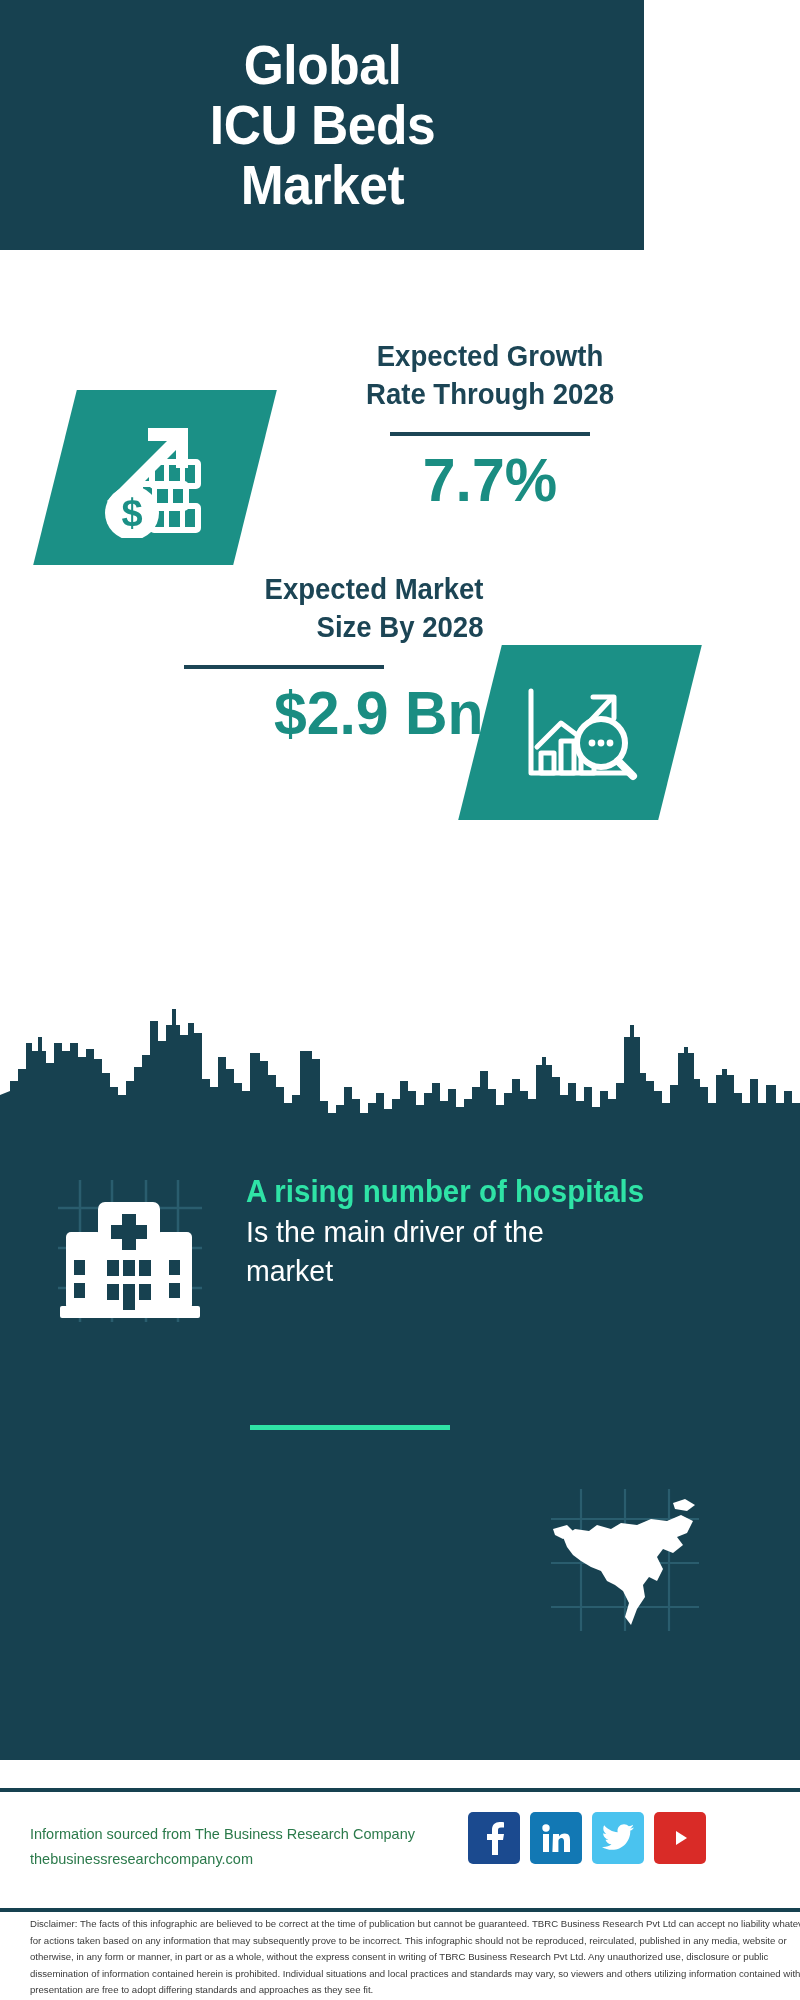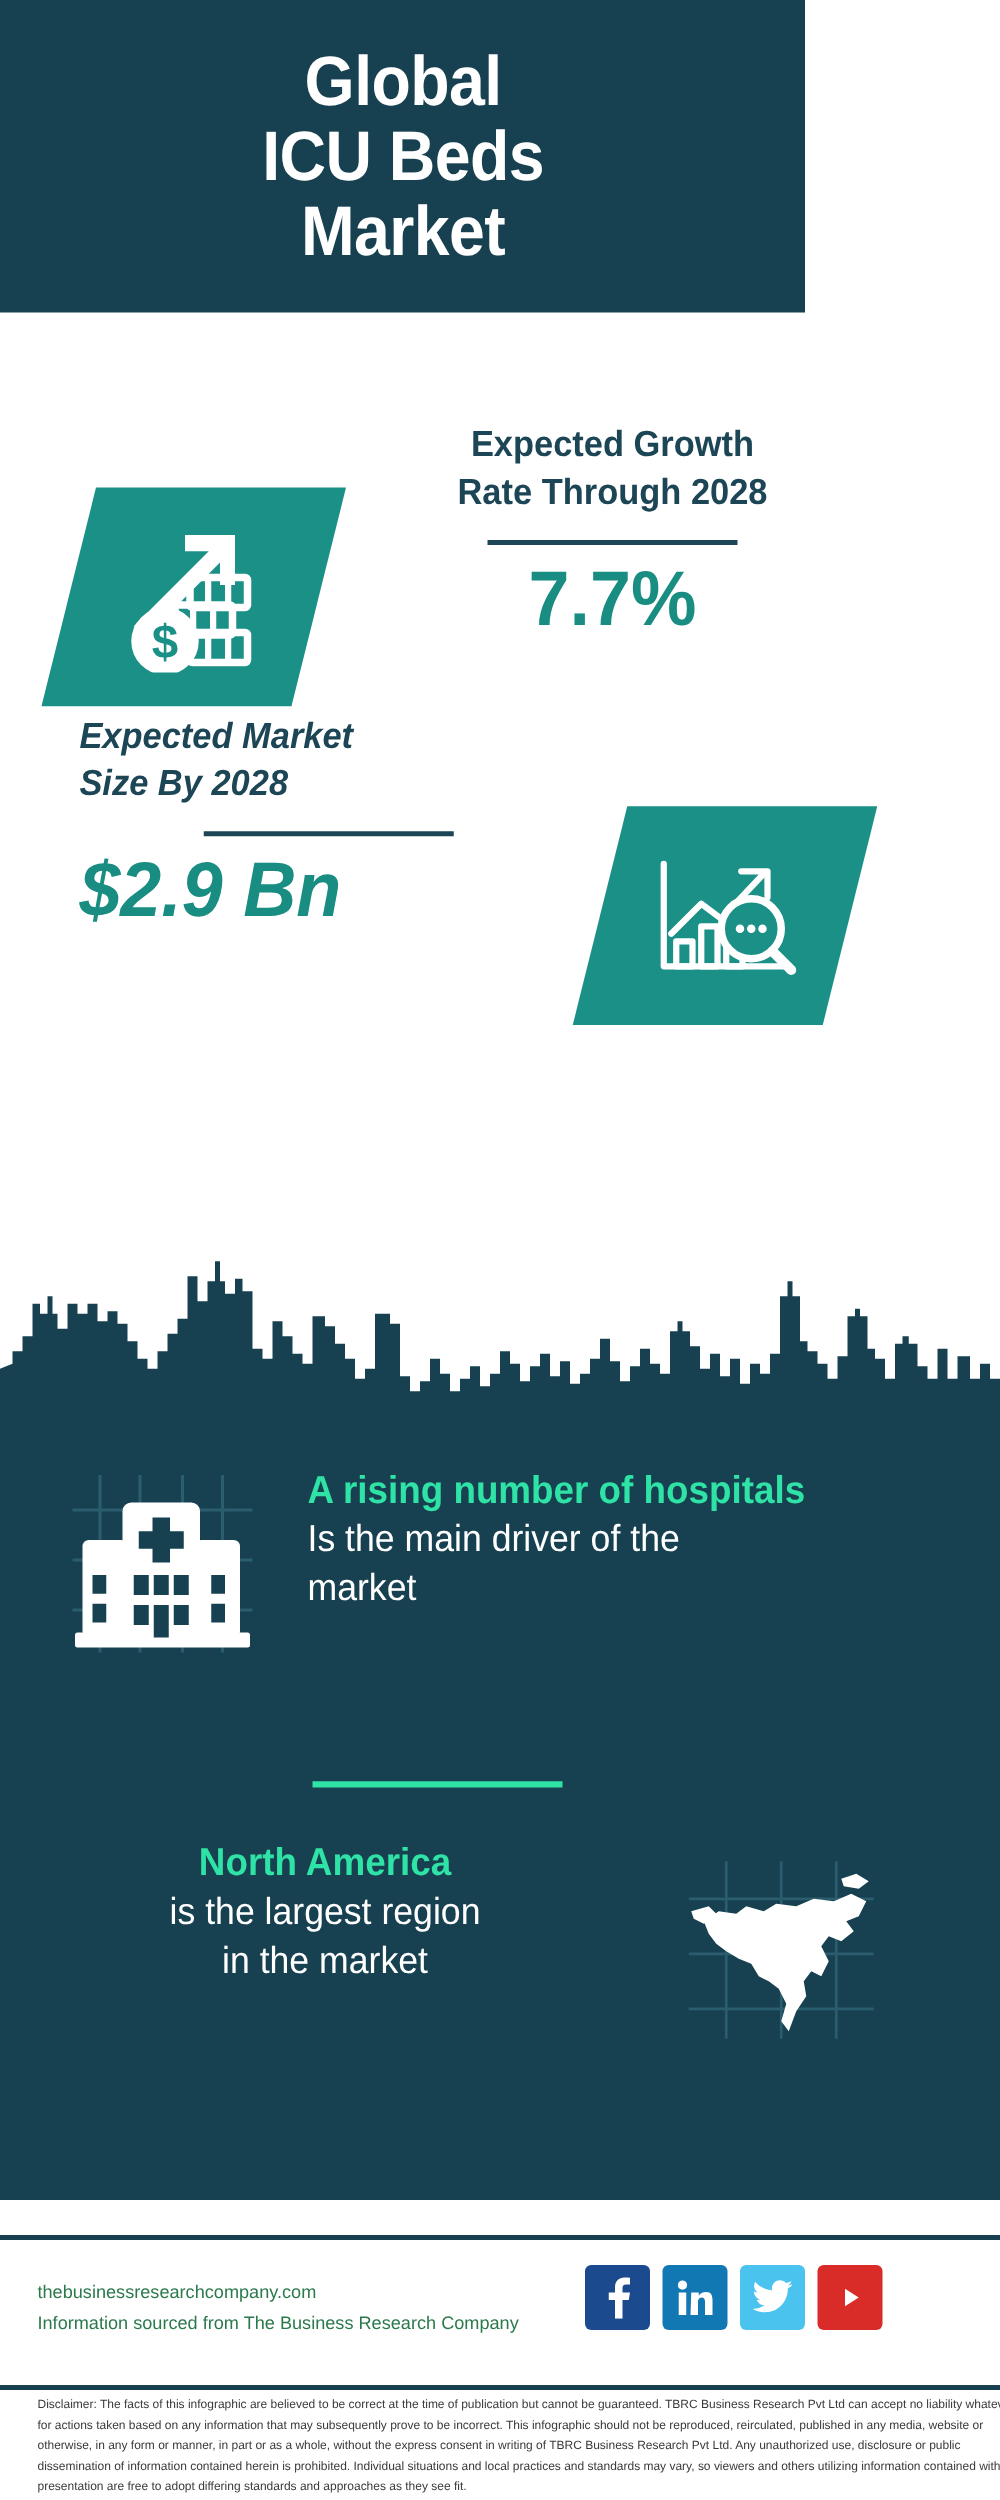--- a/index.html
+++ b/index.html
@@ -58,21 +58,21 @@
   }
   .stat-value {
     color:#1a8d82;
     font-size:62px; font-weight:bold; line-height:1.1;
     font-family:"Liberation Sans Narrow","Liberation Sans",sans-serif;
     transform:scaleX(0.95);
   }
 
   
   .stat2 { position:absolute; left:0; top:555px; width:800px; height:260px; }
-  .stat2-text { position:absolute; left:53px; top:15px; width:420px; text-align:left;font-style:italic; }
+  .stat2-text { position:absolute; left:74px; top:15px; width:420px; text-align:right; }
   .stat2-icon { position:absolute; left:480px; top:90px; }
 
   
   .darkpanel {
     position:absolute; left:0; top:1145px; width:800px; height:615px;
     background:#174150;
   }
   .skyline {
     position:absolute; left:0; top:995px; width:800px; height:155px;
   }
@@ -273,25 +273,20 @@
     <div class="driver-text">
       <div class="hl-green">A rising number of hospitals</div>
       <div class="body-white">Is the main driver of the</div>
       <div class="body-white">market</div>
     </div>
   </div>
 
   <div class="mid-rule"></div>
 
   <div class="region-row">
-    <div class="region-text">
-      <div class="hl-green">North America</div>
-      <div class="body-white">is the largest region</div>
-      <div class="body-white">in the market</div>
-    </div>
     <div class="map-icon">
       <svg width="160" height="150" viewBox="0 0 160 150" aria-hidden="true">
         <g stroke="#2a5d6e" stroke-width="2.2" fill="none">
           <line x1="6" y1="34" x2="154" y2="34"></line>
           <line x1="6" y1="78" x2="154" y2="78"></line>
           <line x1="6" y1="122" x2="154" y2="122"></line>
           <line x1="36" y1="4" x2="36" y2="146"></line>
           <line x1="80" y1="4" x2="80" y2="146"></line>
           <line x1="124" y1="4" x2="124" y2="146"></line>
         </g>
@@ -301,22 +296,22 @@
           L28 70 L22 62 Z"></path>
         <path fill="#ffffff" d="M8 44 L22 40 L30 48 L18 54 L10 50 Z"></path>
         <path fill="#ffffff" d="M128 18 L140 14 L150 20 L142 26 L130 24 Z"></path>
       </svg>
     </div>
   </div>
 
   <div class="footer-rule"></div>
   <div class="footer">
     <div class="footer-text">
+      <div>Information sourced from The Business Research Company</div>
       <div>thebusinessresearchcompany.com</div>
-      <div>Information sourced from The Business Research Company</div>
     </div>
     <div class="socials">
       <div class="sicon" style="background:#1b4a8f">
         <svg width="30" height="34" viewBox="0 0 30 34" aria-hidden="true">
           <path fill="#fff" d="M19 34 V19 h5 l1-6 h-6 V9.6 c0-1.8 .5-3 3-3 H25 V1.2 C24.5 1.1 22.7 1 20.6 1
             C16.2 1 13 3.7 13 8.9 V13 H8 v6 h5 v15 Z"></path>
         </svg>
       </div>
       <div class="sicon" style="background:#1278b4">
         <svg width="32" height="32" viewBox="0 0 32 32" aria-hidden="true">

